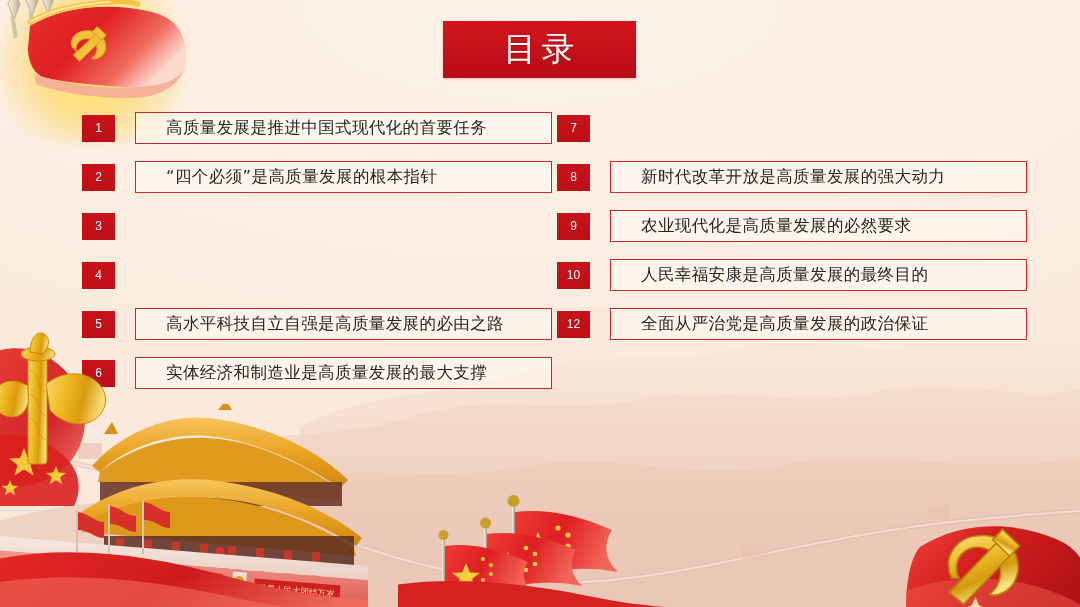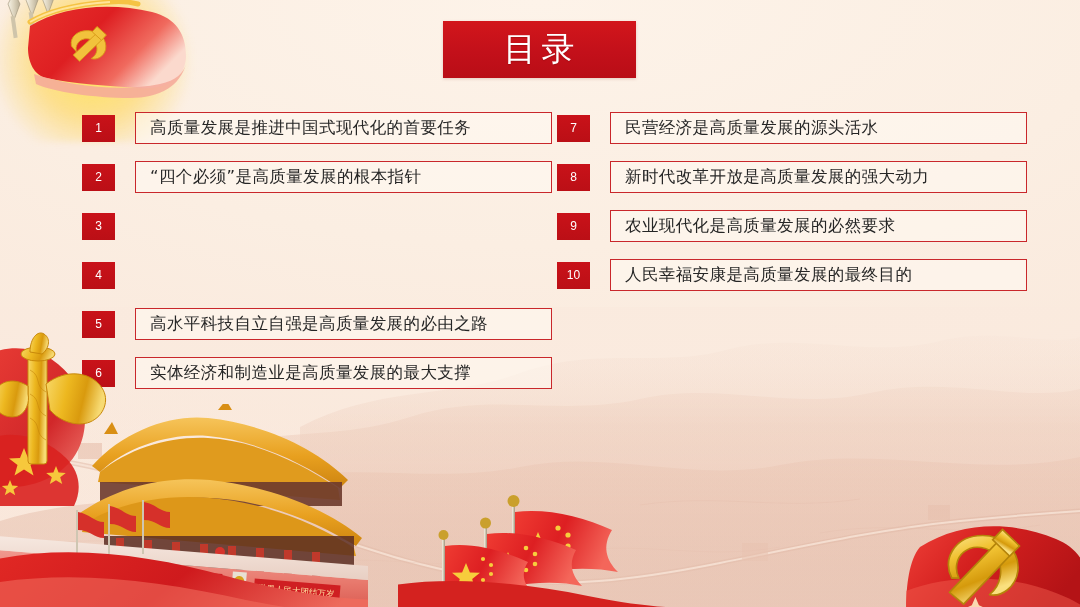--- a/index.html
+++ b/index.html
@@ -60,21 +60,21 @@
     font-family:"Liberation Sans","DejaVu Sans",sans-serif;
   }
   .box{
     margin-left:20px;flex:1 1 auto;height:32px;
     border:1.4px solid #c9272b;
     background:rgba(255,249,243,.55);
     display:flex;align-items:center;
     box-sizing:border-box;
   }
   .box .txt{
-    padding-left:14px;
+    padding-left:30px;
     font-size:16.5px;color:#262626;letter-spacing:.4px;
     font-family:"DejaVu Sans","Liberation Sans",sans-serif;
     white-space:nowrap;
   }
 
   
   .deco{position:absolute;pointer-events:none;}
   .huabiao{left:-6px;top:330px;width:130px;height:190px;}
   .tiananmen{left:-4px;top:404px;width:372px;height:205px;}
   .flags-center{left:398px;top:486px;width:290px;height:121px;}
@@ -215,40 +215,43 @@
         <div class="badge">6</div>
         <div class="box">
           <span class="txt">实体经济和制造业是高质量发展的最大支撑</span>
         </div>
       </div>
     </div>
 
     <div class="col col-right">
       <div class="row">
         <div class="badge">7</div>
-        <div class="box">
-          <span class="txt">民营经济是高质量发展的源头活水</span>
-        </div>
       </div>
       <div class="row">
         <div class="badge">8</div>
         <div class="box">
           <span class="txt">新时代改革开放是高质量发展的强大动力</span>
         </div>
       </div>
       <div class="row">
         <div class="badge">9</div>
         <div class="box">
           <span class="txt">农业现代化是高质量发展的必然要求</span>
         </div>
       </div>
       <div class="row">
         <div class="badge">10</div>
         <div class="box">
           <span class="txt">人民幸福安康是高质量发展的最终目的</span>
+        </div>
+      </div>
+      <div class="row">
+        <div class="badge">12</div>
+        <div class="box">
+          <span class="txt">全面从严治党是高质量发展的政治保证</span>
         </div>
       </div>
     </div>
   </div>
 
   <div class="deco huabiao">
     <svg width="130" height="190" viewBox="0 0 130 190">
       <defs>
         <linearGradient id="goldG" x1="0" y1="0" x2="1" y2="0.2">
           <stop offset="0%" stop-color="#f8d96a"></stop>

